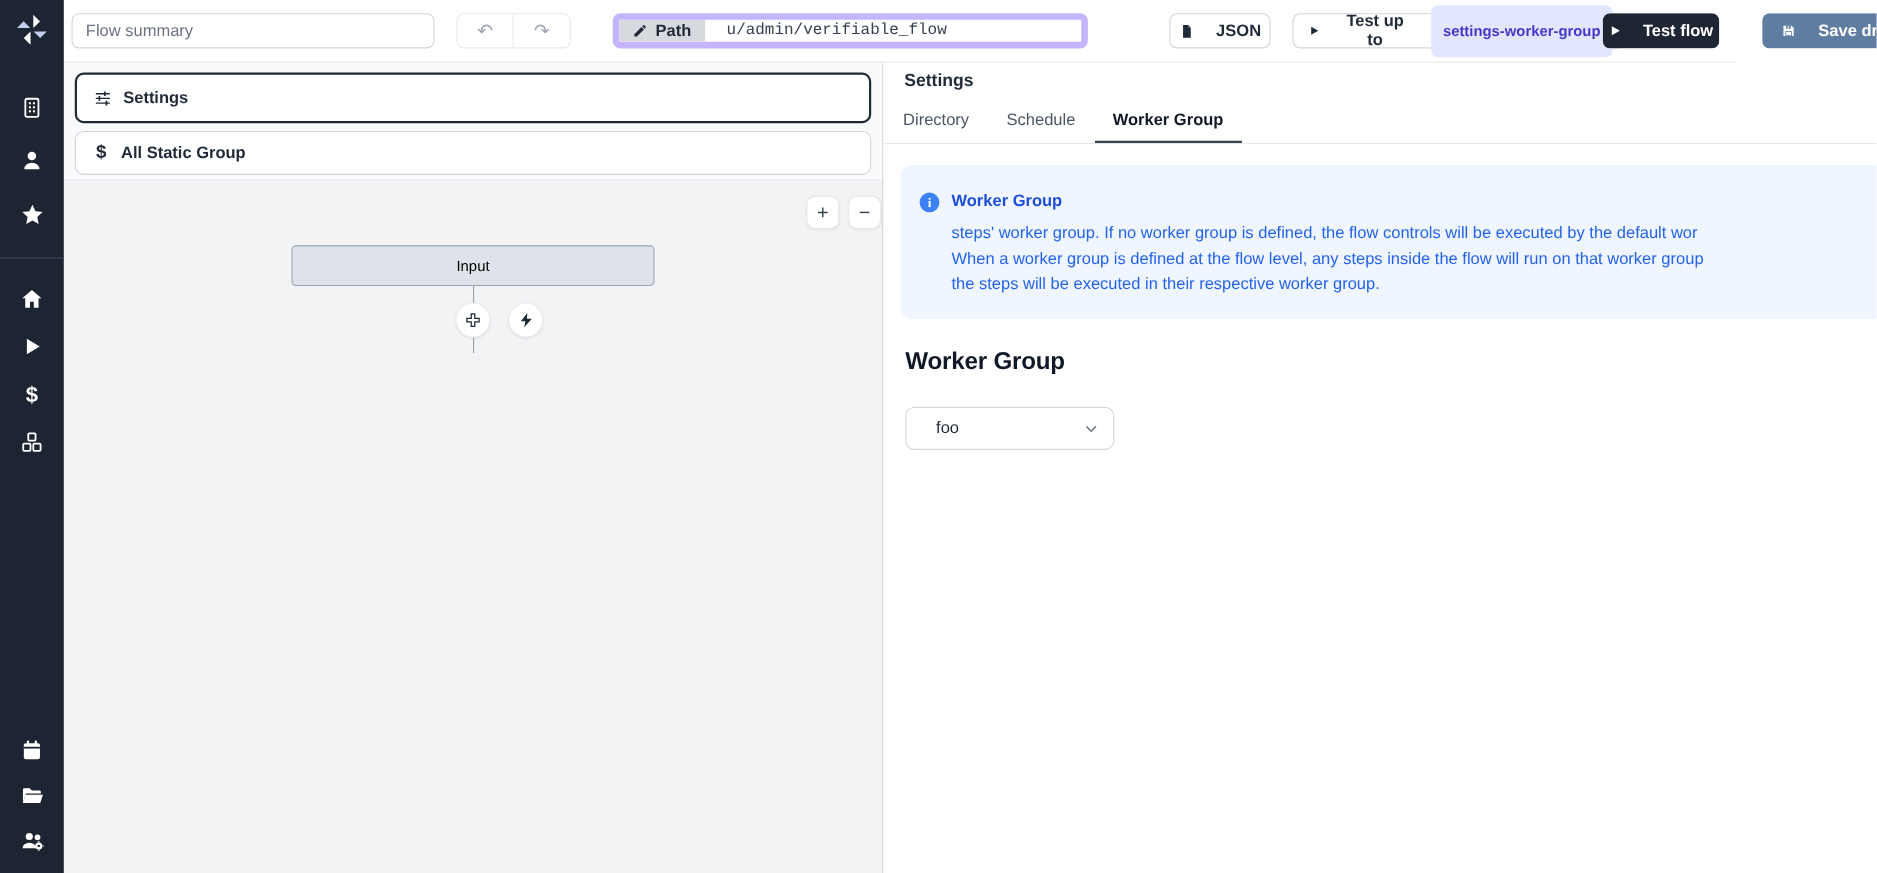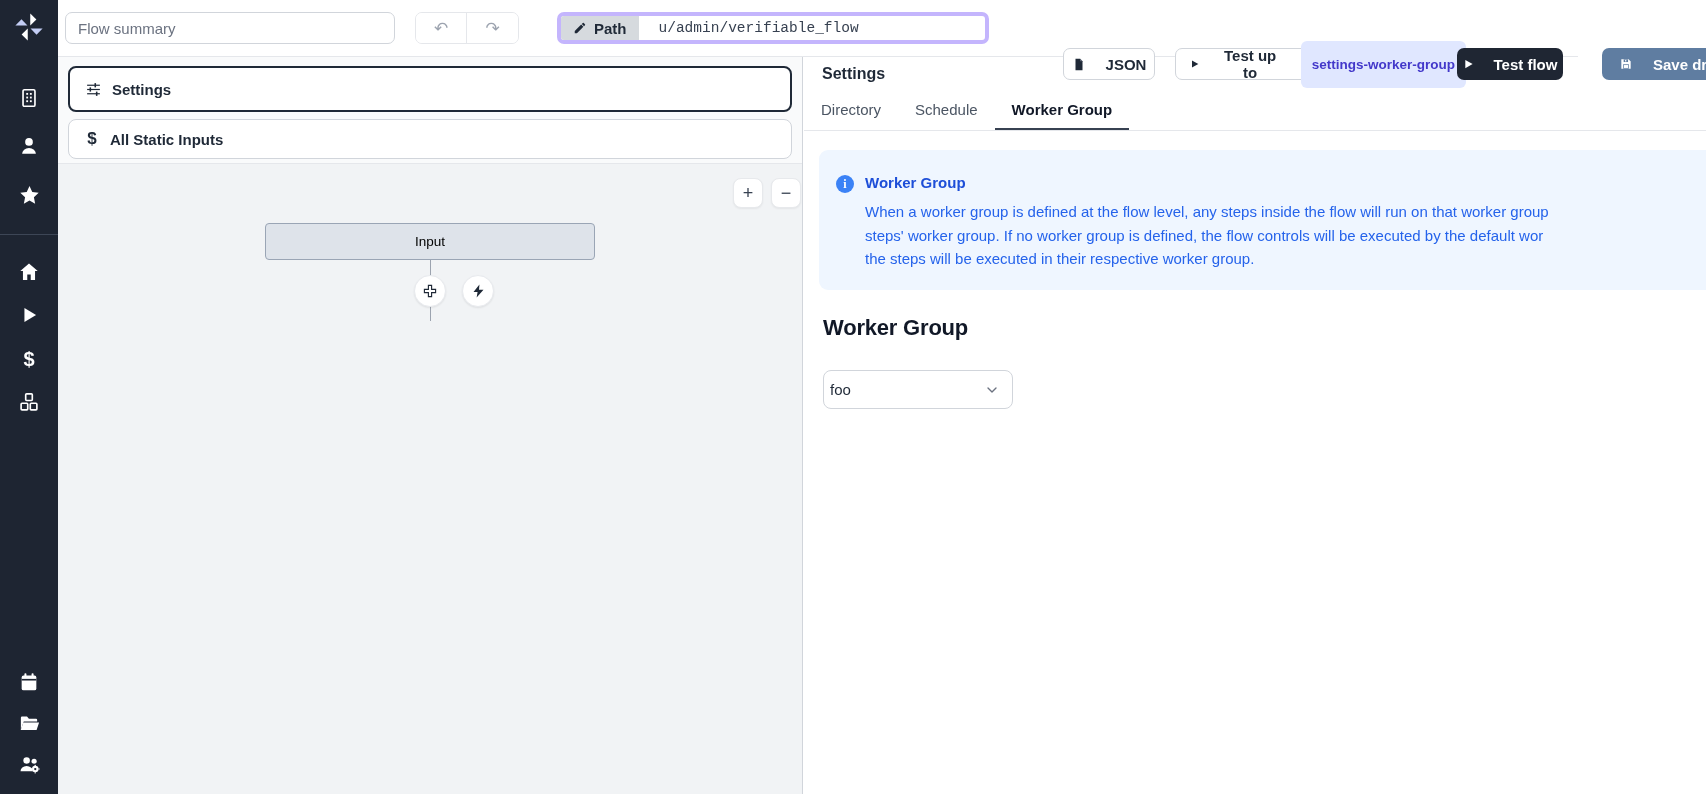--- a/index.html
+++ b/index.html
@@ -20,24 +20,24 @@
   .dollar-glyph { font-size:20px; font-weight:bold; color:#fff; line-height:1; }
 
   
   .topbar { position:absolute; left:58px; top:0; width:1520px; height:57px; background:#fff; border-bottom:1px solid #e5e7eb; z-index:20; }
   .tb-abs { position:absolute; top:12px; height:32px; }
   .summary-input { left:7px; width:330px; border:1px solid #d1d5db; border-radius:7px; padding:0 12px; font-size:15px; color:#374151; font-family:"Liberation Sans", sans-serif; outline:none; }
   .summary-input::placeholder { color:#6b7280; }
   .undo-redo { left:357px; width:104px; display:flex; border:1px solid #e5e7eb; border-radius:7px; background:#fff; overflow:hidden; }
   .ur-btn { width:52px; display:flex; align-items:center; justify-content:center; color:#9ca3af; font-size:17px; cursor:pointer; background:#fff; border:none; }
   .ur-btn:first-child { border-right:1px solid #e5e7eb; }
-  .path-group { left:499px; width:432px; display:flex; align-items:stretch; border:4px solid #c4b5fd; border-radius:7px; overflow:hidden; background:#fff; }
+  .path-group { left:499px; width:432px; display:flex; align-items:stretch; border:6px solid #c4b5fd; border-radius:7px; overflow:hidden; background:#fff; }
   .path-chip { display:flex; align-items:center; gap:7px; background:#d6dade; padding:0 12px; font-size:15px; font-weight:bold; color:#1f2937; }
   .path-value { display:flex; align-items:center; padding:0 20px; font-family:"Liberation Mono", monospace; font-size:14.5px; color:#374151; }
-  .btn { display:flex; align-items:center; justify-content:center; gap:20px; border-radius:7px; font-size:15px; font-weight:bold; cursor:pointer; border:1px solid transparent;margin-top:36px; }
+  .btn { display:flex; align-items:center; justify-content:center; gap:20px; border-radius:7px; font-size:15px; font-weight:bold; cursor:pointer; border:1px solid transparent; }
   .btn-json { left:1005px; width:92px; background:#fff; border-color:#d1d5db; color:#1f2937; }
   .btn-testupto { left:1117px; width:302px; background:#fff; border-color:#d1d5db; color:#1f2937; justify-content:flex-end; padding:0 10px 0 14px; }
   .wg-badge { margin-left:auto; background:#e0e7ff; color:#4338ca; font-size:13.5px; font-weight:bold; padding:16px 11px; border-radius:6px; white-space:nowrap; }
   .btn-testflow { left:1399px; width:106px; background:#1f2633; color:#fff; }
   .btn-savedraft { left:1544px; width:162px; background:#5f7da1; color:#fff; justify-content:flex-start; padding-left:16px; }
 
   
   .flow-header { position:absolute; left:58px; top:57px; width:744px; height:106px; background:#f9fafb; z-index:10; }
   .module-box { position:absolute; left:10px; width:724px; background:#fff; border-radius:8px; display:flex; align-items:center; gap:10px; padding:0 15px; cursor:pointer; }
   .settings-box { top:9px; height:46px; border:2px solid #1f2937; }
@@ -62,21 +62,21 @@
   .panel-title { position:absolute; left:19px; top:8px; font-size:16px; font-weight:bold; color:#1f2937; }
   .tabs { position:absolute; left:1px; top:36px; width:960px; display:flex; border-bottom:1px solid #e5e7eb; }
   .tab { padding:8px 17px 12px; font-size:15px; color:#4b5563; cursor:pointer; white-space:nowrap; }
   .tab.active { color:#111827; font-weight:bold; box-shadow:inset 0 -2px 0 #374151; }
   .info-box { position:absolute; left:16px; top:93px; width:1560px; height:140px; background:#eff6ff; border-radius:9px; padding:24px 0 0 17px; display:flex; gap:11px; }
   .info-icon { width:18px; height:18px; border-radius:50%; background:#3b82f6; color:#fff; font-size:12px; font-weight:bold; display:flex; align-items:center; justify-content:center; flex:none; margin-top:1px; font-family:"Liberation Serif", serif; }
   .info-title { font-size:15px; font-weight:bold; color:#1d4ed8; }
   .info-line { font-size:15px; color:#2563eb; line-height:23.5px; white-space:nowrap; }
   .info-lines { margin-top:9px; }
   .section-title { position:absolute; left:20px; top:258px; font-size:22px; font-weight:bold; color:#111827; letter-spacing:-0.2px; }
-  .wg-select { position:absolute; left:20px; top:313px; width:190px; height:39px; border:1px solid #d1d5db; border-radius:8px; background:#fff; display:flex; align-items:center; padding:0 12px 0 6px; cursor:pointer; }
+  .wg-select { position:absolute; left:20px; top:313px; width:190px; height:39px; border:1px solid #d1d5db; border-radius:8px; background:#fff; display:flex; align-items:center; padding:0 12px 0 27px; cursor:pointer; }
   .wg-select-value { font-size:15px; color:#1f2937; }
   .wg-select svg { margin-left:auto; }
 </style>
 </head>
 <body>
 
 <aside class="sidebar">
   <div class="side-item" style="top:13px;">
     <svg width="34" height="34" viewBox="0 0 24 24">
       <g>
@@ -239,21 +239,21 @@
           <line x1="3" y1="18" x2="21" y2="18"></line>
         <line x1="14.5" y1="3" x2="14.5" y2="9" stroke-width="2.2"></line>
         <line x1="7.5" y1="9" x2="7.5" y2="15" stroke-width="2.2"></line>
         <line x1="16.5" y1="15" x2="16.5" y2="21" stroke-width="2.2"></line>
       </g>
     </svg>
     <span class="module-label">Settings</span>
   </div>
   <div class="module-box asi-box">
     <span class="asi-dollar">$</span>
-    <span class="module-label">All Static Inputs</span>
+    <span class="module-label">All Static Group</span>
   </div>
 </section>
 
 <section class="canvas">
   <button class="zoom-btn zoom-in">+</button>
   <button class="zoom-btn zoom-out">−</button>
 
   <div class="node node-input">
     <span>Input</span>
   </div>
@@ -280,22 +280,22 @@
     <div class="tab">Directory</div>
     <div class="tab">Schedule</div>
     <div class="tab active">Worker Group</div>
   </nav>
 
   <div class="info-box">
     <div class="info-icon">i</div>
     <div>
       <div class="info-title">Worker Group</div>
       <div class="info-lines">
+        <div class="info-line">steps' worker group. If no worker group is defined, the flow controls will be executed by the default wor</div>
         <div class="info-line">When a worker group is defined at the flow level, any steps inside the flow will run on that worker group</div>
-        <div class="info-line">steps' worker group. If no worker group is defined, the flow controls will be executed by the default wor</div>
         <div class="info-line">the steps will be executed in their respective worker group.</div>
       </div>
     </div>
   </div>
 
   <h1 class="section-title">Worker Group</h1>
 
   <div class="wg-select">
     <span class="wg-select-value">foo</span>
     <svg width="16" height="16" viewBox="0 0 24 24">

